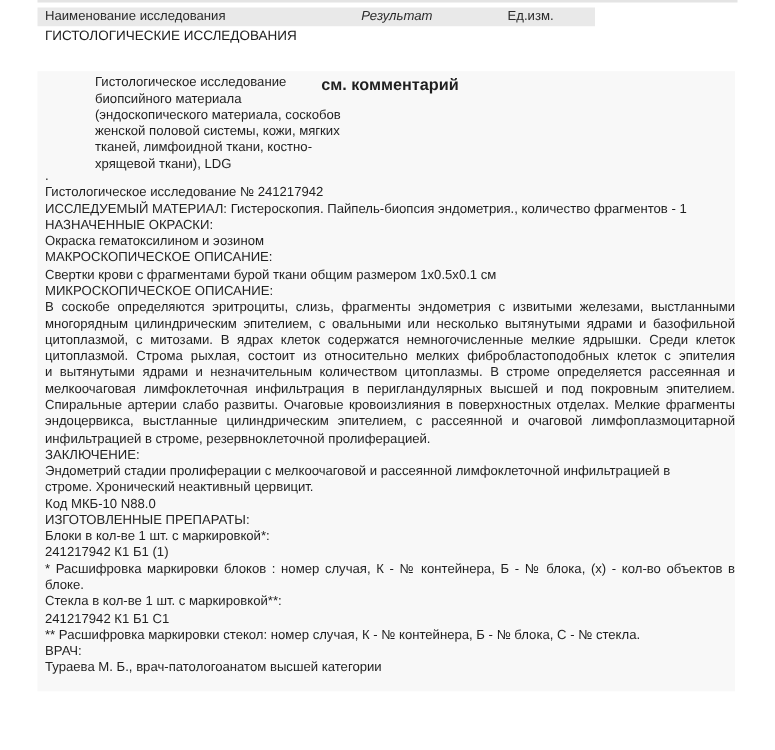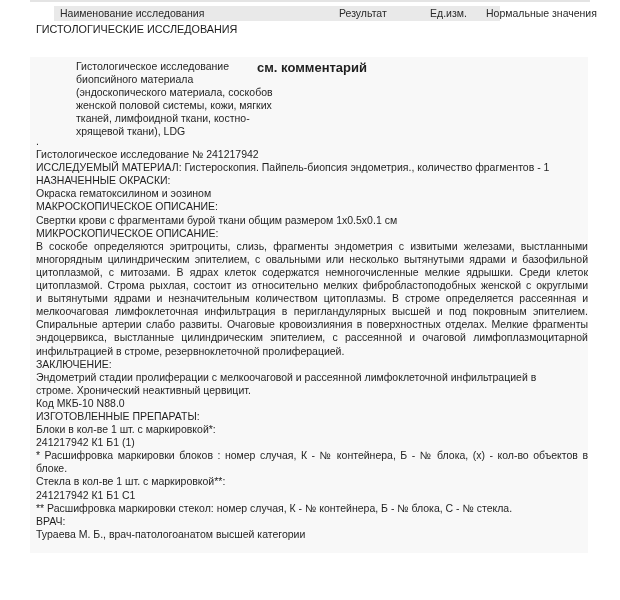--- a/index.html
+++ b/index.html
@@ -16,25 +16,25 @@
     color:var(--text);
     overflow:hidden;
   }
   .top-strip{
     position:absolute;left:30px;top:0;width:560px;height:2px;
     background:#e4e4e4;
   }
   .table-header{
     position:absolute;left:30px;top:6px;width:446px;height:15px;
     background:var(--header-bg);
-    font-size:10.5px;line-height:15px;margin-left:24px;
+    font-size:10.5px;line-height:15px;
   }
   .hcell{position:absolute;top:0;white-space:nowrap;color:#2a2a2a;}
   .h-name{left:6px;}
-  .h-result{left:285px;}
+  .h-result{left:259px;font-style:italic;}
   .h-unit{left:376px;}
   .h-normal{left:432px;}
   .section-title{
     position:absolute;left:36px;top:23px;
     font-size:10.8px;line-height:13px;white-space:nowrap;color:#1c1c1c;
   }
   .content-row{
     position:absolute;left:30px;top:57px;width:558px;height:496px;
     background:var(--row-bg);
   }
@@ -62,21 +62,20 @@
 <body>
 
 <div class="page">
 
   <div class="top-strip"></div>
 
   <div class="table-header">
     <div class="hcell h-name">Наименование исследования</div>
     <div class="hcell h-result">Результат</div>
     <div class="hcell h-unit">Ед.изм.</div>
-    <div class="hcell h-normal">Нормальные значения</div>
   </div>
 
   <div class="section-title">ГИСТОЛОГИЧЕСКИЕ ИССЛЕДОВАНИЯ</div>
 
   <div class="content-row">
 
     <div class="test-name">
       <div class="nl">Гистологическое исследование</div>
       <div class="nl">биопсийного материала</div>
       <div class="nl">(эндоскопического материала, соскобов</div>
@@ -92,21 +91,21 @@
       <div class="cl">Гистологическое исследование № 241217942</div>
       <div class="cl">ИССЛЕДУЕМЫЙ МАТЕРИАЛ: Гистероскопия. Пайпель-биопсия эндометрия., количество фрагментов - 1</div>
       <div class="cl">НАЗНАЧЕННЫЕ ОКРАСКИ:</div>
       <div class="cl">Окраска гематоксилином и эозином</div>
       <div class="cl">МАКРОСКОПИЧЕСКОЕ ОПИСАНИЕ:</div>
       <div class="cl">Свертки крови с фрагментами бурой ткани общим размером 1х0.5х0.1 см</div>
       <div class="cl">МИКРОСКОПИЧЕСКОЕ ОПИСАНИЕ:</div>
       <div class="cl j">В соскобе определяются эритроциты, слизь, фрагменты эндометрия с извитыми железами, выстланными</div>
       <div class="cl j">многорядным цилиндрическим эпителием, с овальными или несколько вытянутыми ядрами и базофильной</div>
       <div class="cl j">цитоплазмой, с митозами. В ядрах клеток содержатся немногочисленные мелкие ядрышки. Среди клеток</div>
-      <div class="cl j">цитоплазмой. Строма рыхлая, состоит из относительно мелких фибробластоподобных женской с округлыми</div>
+      <div class="cl j">цитоплазмой. Строма рыхлая, состоит из относительно мелких фибробластоподобных клеток с эпителия</div>
       <div class="cl j">и вытянутыми ядрами и незначительным количеством цитоплазмы. В строме определяется рассеянная и</div>
       <div class="cl j">мелкоочаговая лимфоклеточная инфильтрация в перигландулярных высшей и под покровным эпителием.</div>
       <div class="cl j">Спиральные артерии слабо развиты. Очаговые кровоизлияния в поверхностных отделах. Мелкие фрагменты</div>
       <div class="cl j">эндоцервикса, выстланные цилиндрическим эпителием, с рассеянной и очаговой лимфоплазмоцитарной</div>
       <div class="cl">инфильтрацией в строме, резервноклеточной пролиферацией.</div>
       <div class="cl">ЗАКЛЮЧЕНИЕ:</div>
       <div class="cl">Эндометрий стадии пролиферации с мелкоочаговой и рассеянной лимфоклеточной инфильтрацией в</div>
       <div class="cl">строме. Хронический неактивный цервицит.</div>
       <div class="cl">Код МКБ-10 N88.0</div>
       <div class="cl">ИЗГОТОВЛЕННЫЕ ПРЕПАРАТЫ:</div>

